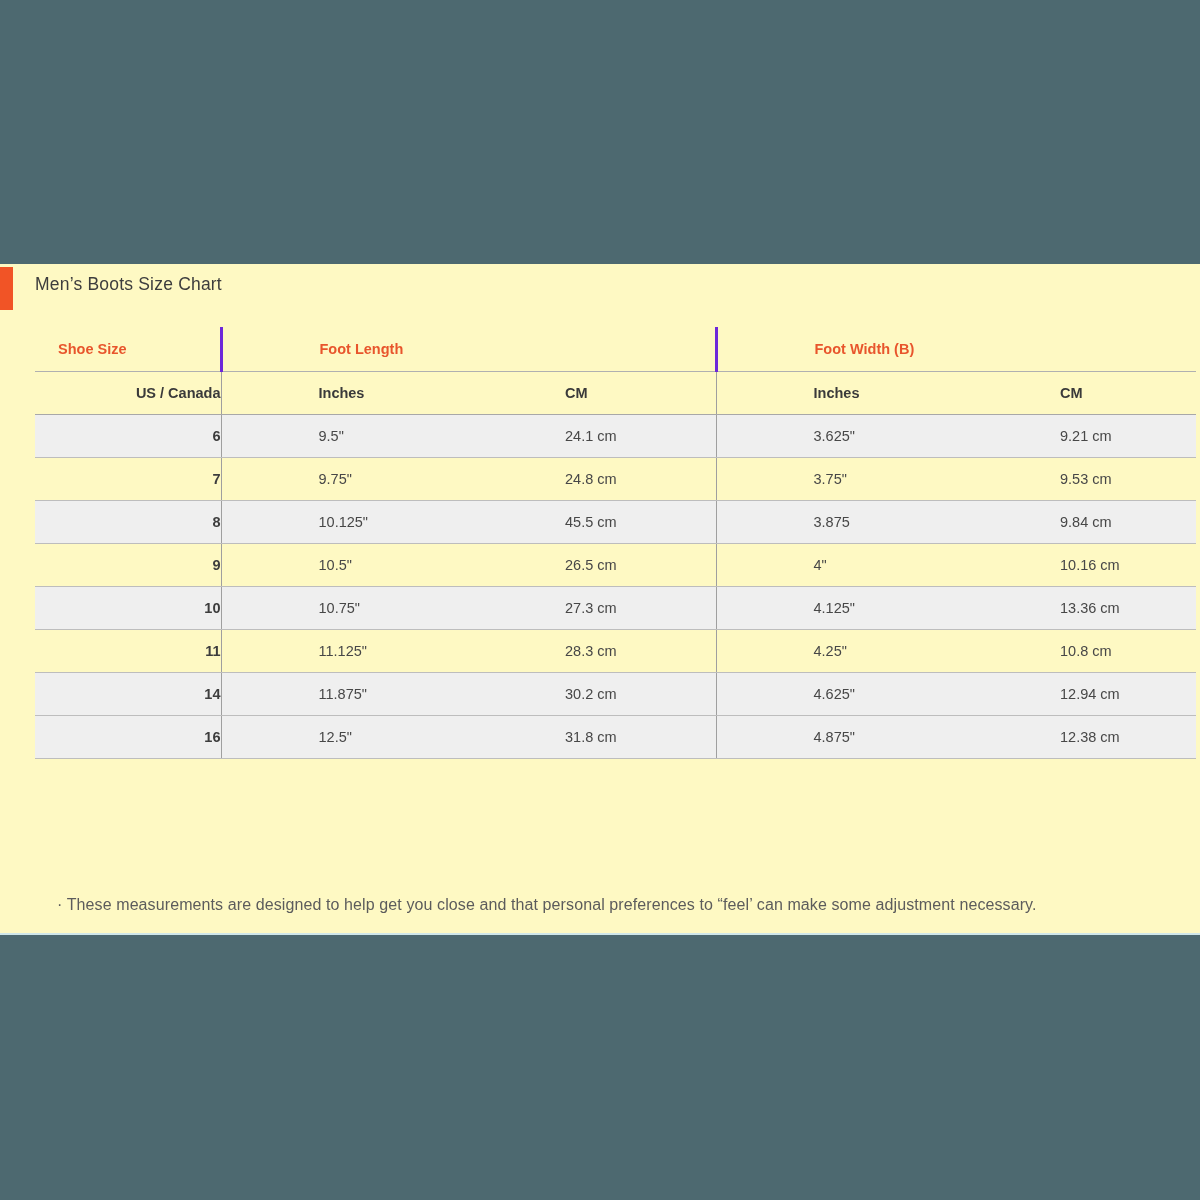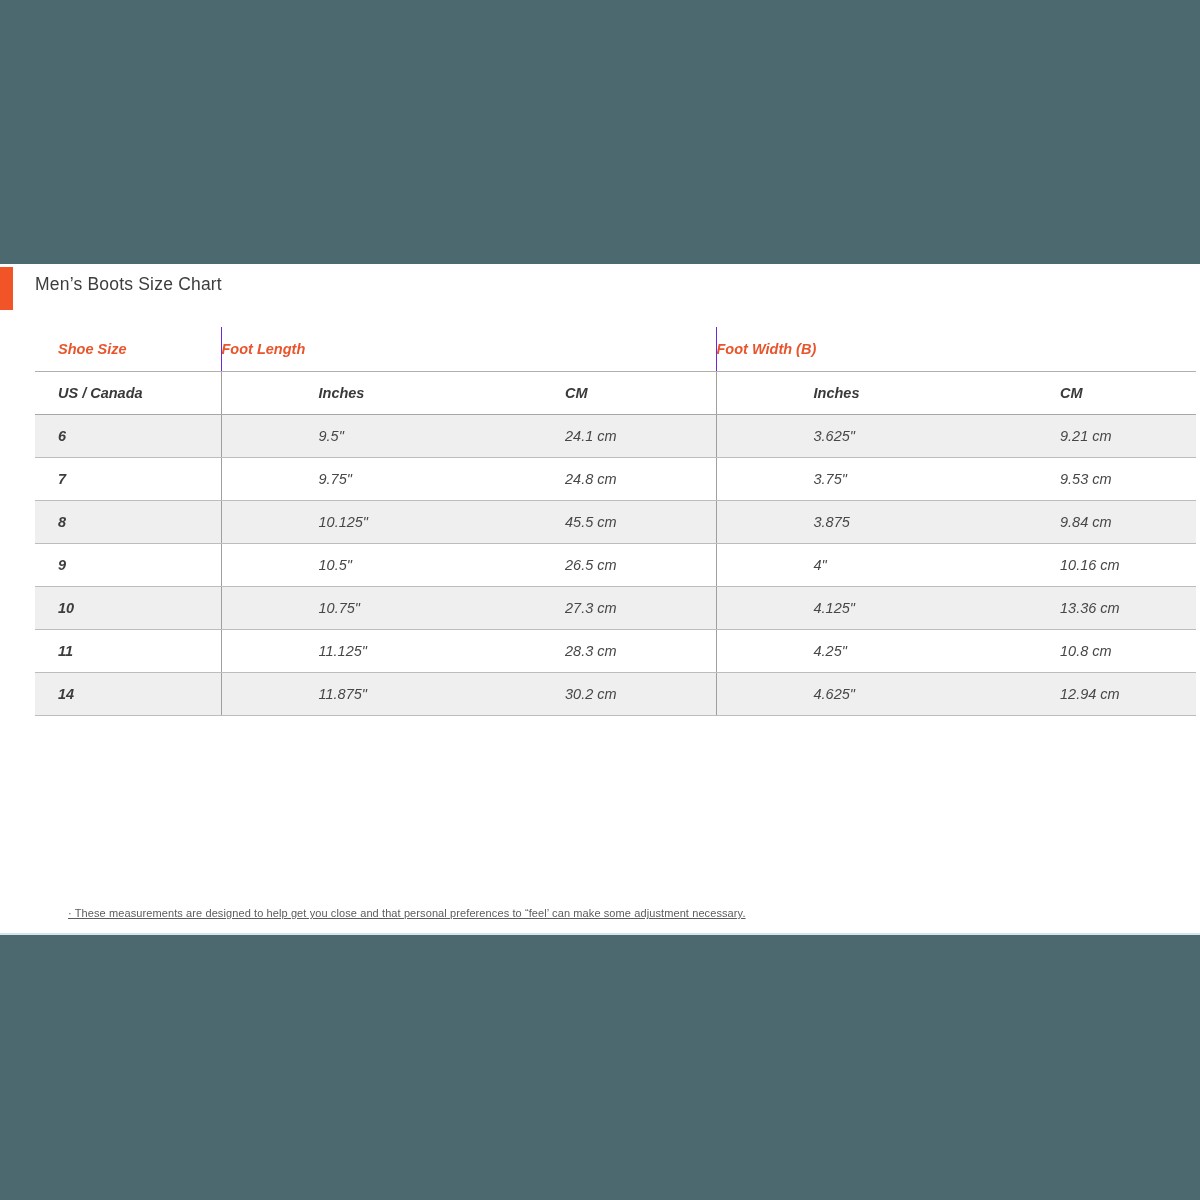--- a/index.html
+++ b/index.html
@@ -15,21 +15,21 @@
     position: relative;
     width: 1200px;
     height: 1200px;
   }
   .panel {
     position: absolute;
     top: 264px;
     left: 0;
     width: 1200px;
     height: 669px;
-    background: #ffffff;
+    background: #fef9c3;
     border-bottom: 2px solid #cfe7ea;
   }
   .accent-bar {
     position: absolute;
     top: 3px;
     left: 0;
     width: 13px;
     height: 43px;
     background: #F15426;
   }
@@ -43,78 +43,77 @@
     color: #3d3d3d;
     letter-spacing: 0.2px;
   }
   table.size-chart {
     position: absolute;
     left: 35px;
     top: 63px;
     width: 1161px;
     border-collapse: collapse;
     table-layout: fixed;
-    font-style: italic;
   }
   table.size-chart th,
   table.size-chart td {
     text-align: left;
     font-size: 14.5px;
     padding: 0;
     vertical-align: middle;
   }
   .group-row th {
     height: 44px;
     color: #E8552C;
     font-size: 15.5px;
     font-weight: 700;
     border-bottom: 1px solid #b0b0b0;
   }
   .group-row th:nth-child(1) { padding-left: 23px; }
   .group-row th:nth-child(2),
   .group-row th:nth-child(3) {
-    border-left: 1px solid #6d28d9;
+    padding-left: 97px;
+    border-left: 3px solid #6d28d9;
   }
   .sub-row th {
     height: 42px;
     color: #3a3a3a;
     font-weight: 700;
     border-bottom: 1px solid #a8a8a8;
   }
   tbody td {
     height: 42px;
     color: #474747;
     font-weight: 400;
     border-bottom: 1px solid #bdbdbd;
   }
   tbody td:first-child {
     font-weight: 700;
     color: #3d3d3d;
   }
   tr.stripe td { background: #efefef; }
-  .sub-row th:nth-child(1), tbody td:nth-child(1) { padding-left: 23px; }
+  .sub-row th:nth-child(1), tbody td:nth-child(1) { padding-left: 23px; text-align: right; }
   .sub-row th:nth-child(2), tbody td:nth-child(2) {
     padding-left: 97px;
     border-left: 1px solid #9f9f9f;
   }
   .sub-row th:nth-child(3), tbody td:nth-child(3) { padding-left: 96px; }
   .sub-row th:nth-child(4), tbody td:nth-child(4) {
     padding-left: 97px;
     border-left: 1px solid #9f9f9f;
   }
   .sub-row th:nth-child(5), tbody td:nth-child(5) { padding-left: 104px; }
   .footnote {
     position: absolute;
     left: 52px;
     top: 627px;
-    margin: 16px;
-    font-size: 11px;
+    margin: 5px;
+    font-size: 16px;
     color: #5c5c5c;
     letter-spacing: 0.1px;
-    text-decoration: underline;
   }
 </style>
 </head>
 <body>
 
 <div class="stage">
   <div class="panel">
     <div class="accent-bar"></div>
     <h1 class="title">Men’s Boots Size Chart</h1>
 
@@ -183,18 +182,25 @@
             <td>4.25"</td>
             <td>10.8 cm</td>
           </tr>
           <tr class="stripe">
             <td>14</td>
             <td>11.875"</td>
             <td>30.2 cm</td>
             <td>4.625"</td>
             <td>12.94 cm</td>
           </tr>
+          <tr class="stripe">
+            <td>16</td>
+            <td>12.5"</td>
+            <td>31.8 cm</td>
+            <td>4.875"</td>
+            <td>12.38 cm</td>
+          </tr>
         </tbody>
     </table>
 
     <p class="footnote">· These measurements are designed to help get you close and that personal preferences to “feel’ can make some adjustment necessary.</p>
   </div>
 </div>
 
 </body></html>

